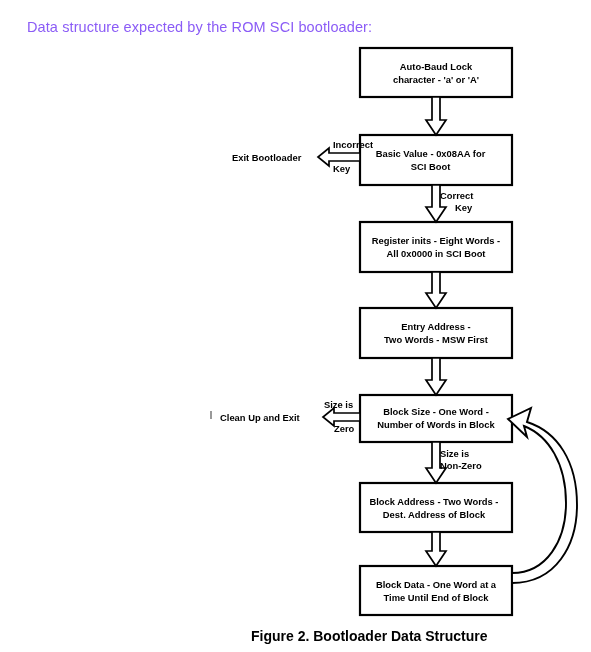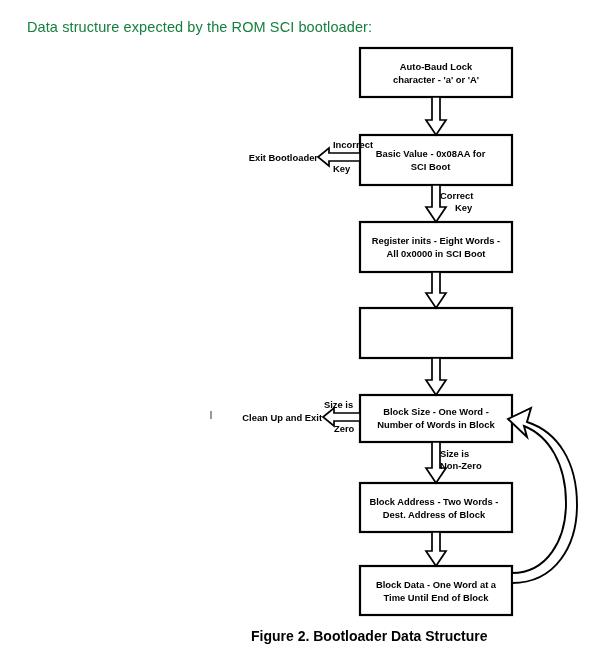--- a/index.html
+++ b/index.html
@@ -20,21 +20,21 @@
     left: 0;
     top: 0;
     width: 591px;
     height: 652px;
   }
   .intro-text {
     position: absolute;
     left: 27px;
     top: 19px;
     font-size: 14.5px;
-    color: #15803d;
+    color: #8b5cf6;
     letter-spacing: 0.1px;
     white-space: nowrap;
   }
   .node-label {
     position: absolute;
     font-size: 9.4px;
     font-weight: bold;
     color: #000000;
     text-align: center;
     line-height: 12.5px;
@@ -47,21 +47,20 @@
     color: #000000;
     line-height: 12.5px;
     white-space: pre;
   }
   .term-label {
     position: absolute;
     font-size: 9.4px;
     font-weight: bold;
     color: #000000;
     white-space: pre;
-    text-align: right;
   }
   .caption {
     position: absolute;
     font-size: 14px;
     font-weight: bold;
     color: #000000;
     white-space: nowrap;
   }
 </style>
 </head>
@@ -111,20 +110,22 @@
     <line x1="211" y1="411" x2="211" y2="419" stroke="#555555" stroke-width="1.2"></line>
 
   </svg>
 
   <div class="node-label" style="left:360px; top:61px; width:152px;">Auto-Baud Lock
 character - 'a' or 'A'</div>
   <div class="node-label" style="left:360px; top:148px; width:141px;">Basic Value - 0x08AA for
 SCI Boot</div>
   <div class="node-label" style="left:360px; top:235px; width:152px;">Register inits - Eight Words -
 All 0x0000 in SCI Boot</div>
+  <div class="node-label" style="left:360px; top:321px; width:152px;">Entry Address -
+Two Words - MSW First</div>
   <div class="node-label" style="left:360px; top:406px; width:152px;">Block Size - One Word -
 Number of Words in Block</div>
   <div class="node-label" style="left:360px; top:496px; width:148px;">Block Address - Two Words -
 Dest. Address of Block</div>
   <div class="node-label" style="left:360px; top:579px; width:152px;">Block Data - One Word at a
 Time Until End of Block</div>
 
   <div class="term-label" style="left:232px; top:152px; width:86px;">Exit Bootloader</div>
   <div class="term-label" style="left:220px; top:412px; width:102px;">Clean Up and Exit</div>
 

